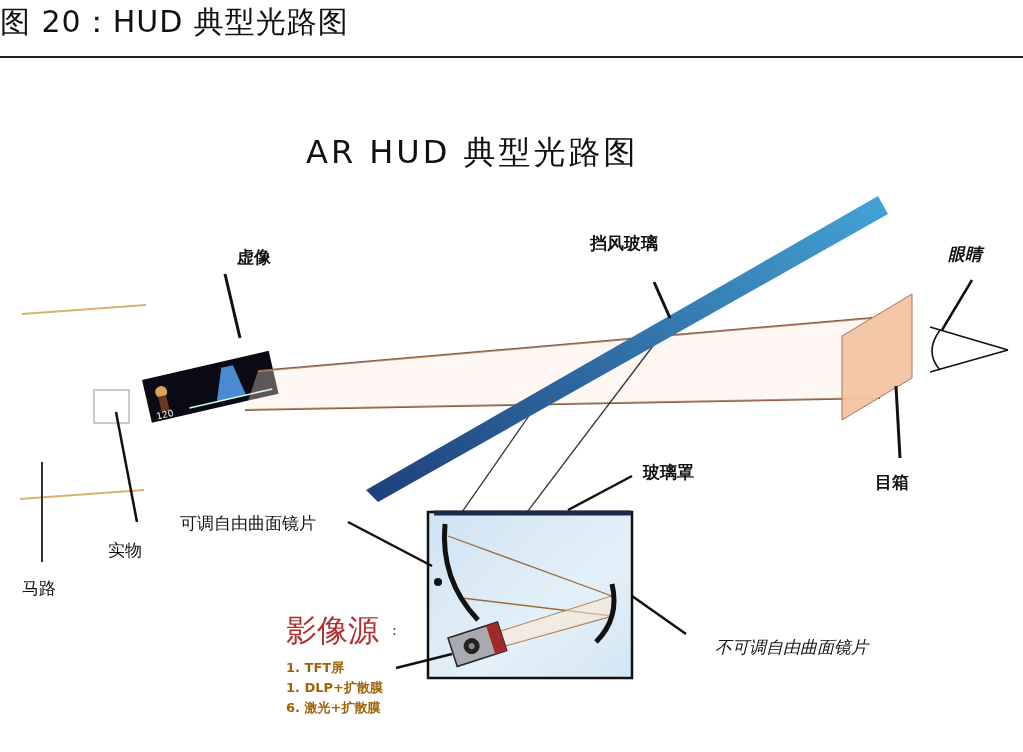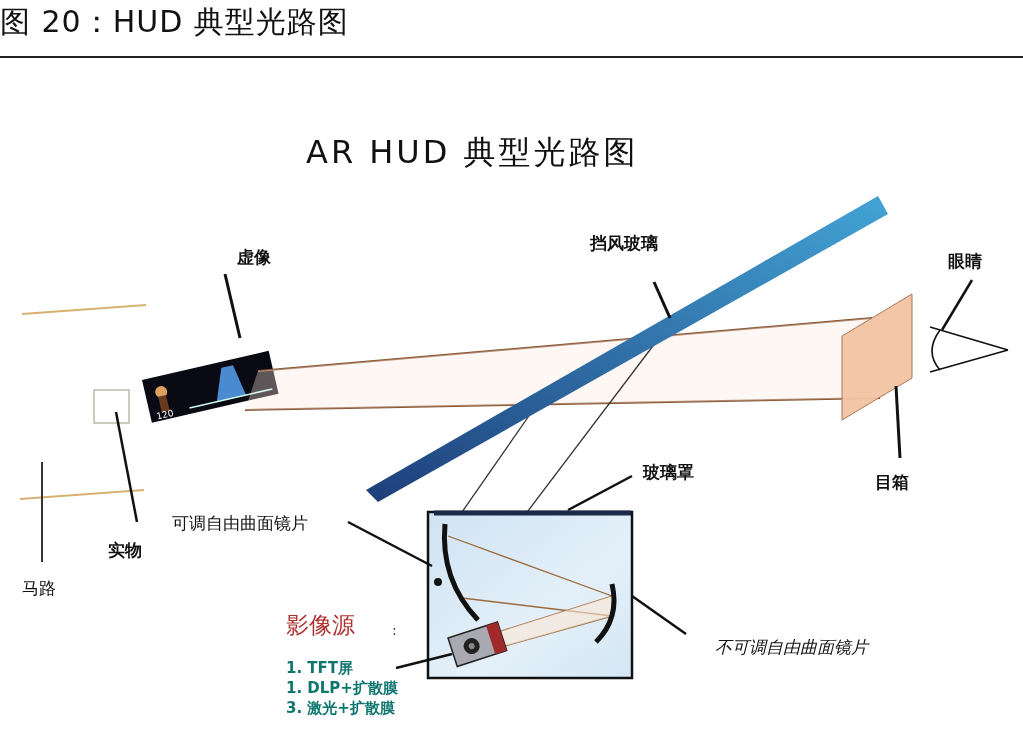--- a/index.html
+++ b/index.html
@@ -5,23 +5,23 @@
     html, body { margin:0; padding:0; background:#ffffff; }
     body { width:1023px; height:752px; position:relative; overflow:hidden;
            font-family:"DejaVu Sans", "Liberation Sans", sans-serif; color:#111; }
     .caption { position:absolute; left:0; top:2px; font-size:30px; line-height:40px;
                letter-spacing:1px; color:#111; white-space:nowrap; }
     .rule { position:absolute; left:0; top:56px; width:1023px; height:2px; background:#222; }
     .title { position:absolute; left:306px; top:122px; font-size:32px; line-height:60px;
              letter-spacing:3px; color:#111; white-space:nowrap; }
     .lbl { position:absolute; font-size:17px; font-weight:bold; color:#111; white-space:nowrap; line-height:20px; }
     .lbl.thin { font-weight:normal; }
-    .src-title { position:absolute; left:286px; top:610px; font-size:23px; color:#b03030; white-space:nowrap; }
+    .src-title { position:absolute; left:286px; top:610px; font-size:31px; color:#b03030; white-space:nowrap; }
     .src-colon { position:absolute; left:392px; top:622px; font-size:14px; color:#333; }
-    .src-list { position:absolute; left:286px; top:658px; font-size:15px; font-weight:bold; line-height:20px; color:#0f766e; }
+    .src-list { position:absolute; left:286px; top:658px; font-size:13px; font-weight:bold; line-height:20px; color:#a16207; }
     .src-list div { white-space:nowrap; }
     svg.diagram { position:absolute; left:0; top:0; }
   </style>
 </head>
 <body>
 
 <div class="caption">图 20：HUD 典型光路图</div>
 <div class="rule"></div>
 <div class="title">AR HUD 典型光路图</div>
 
@@ -107,27 +107,27 @@
     <rect x="0" y="0" width="52" height="30" fill="#a9a9b2" stroke="#222" stroke-width="1.5"></rect>
     <rect x="40" y="0" width="12" height="30" fill="#a02a2a"></rect>
     <circle cx="20" cy="15" r="8" fill="#222"></circle>
     <circle cx="20" cy="15" r="3" fill="#888"></circle>
   </g>
   <line x1="396" y1="668" x2="452" y2="654" stroke="#111" stroke-width="2.5"></line>
 </svg>
 
 <div class="lbl" style="left:192px;top:247px;margin-left:45px;">虚像</div>
 <div class="lbl" style="left:590px;top:233px;">挡风玻璃</div>
-<div class="lbl" style="left:948px;top:251px;">眼睛</div>
+<div class="lbl" style="left:948px;top:244px;font-style:italic;">眼睛</div>
 <div class="lbl" style="left:875px;top:472px;">目箱</div>
-<div class="lbl thin" style="left:108px;top:540px;font-weight:bold;">实物</div>
+<div class="lbl thin" style="left:108px;top:540px;">实物</div>
 <div class="lbl thin" style="left:22px;top:578px;">马路</div>
 <div class="lbl" style="left:643px;top:462px;text-align:center;">玻璃罩</div>
-<div class="lbl thin" style="left:172px;top:513px;">可调自由曲面镜片</div>
+<div class="lbl thin" style="left:180px;top:513px;">可调自由曲面镜片</div>
 <div class="lbl thin" style="left:715px;top:637px;font-style:italic;">不可调自由曲面镜片</div>
 
 <div class="src-title">影像源</div>
 <div class="src-colon">:</div>
 <div class="src-list">
   <div>1. TFT屏</div>
   <div>1. DLP+扩散膜</div>
-  <div>3. 激光+扩散膜</div>
+  <div>6. 激光+扩散膜</div>
 </div>
 
 </body></html>

